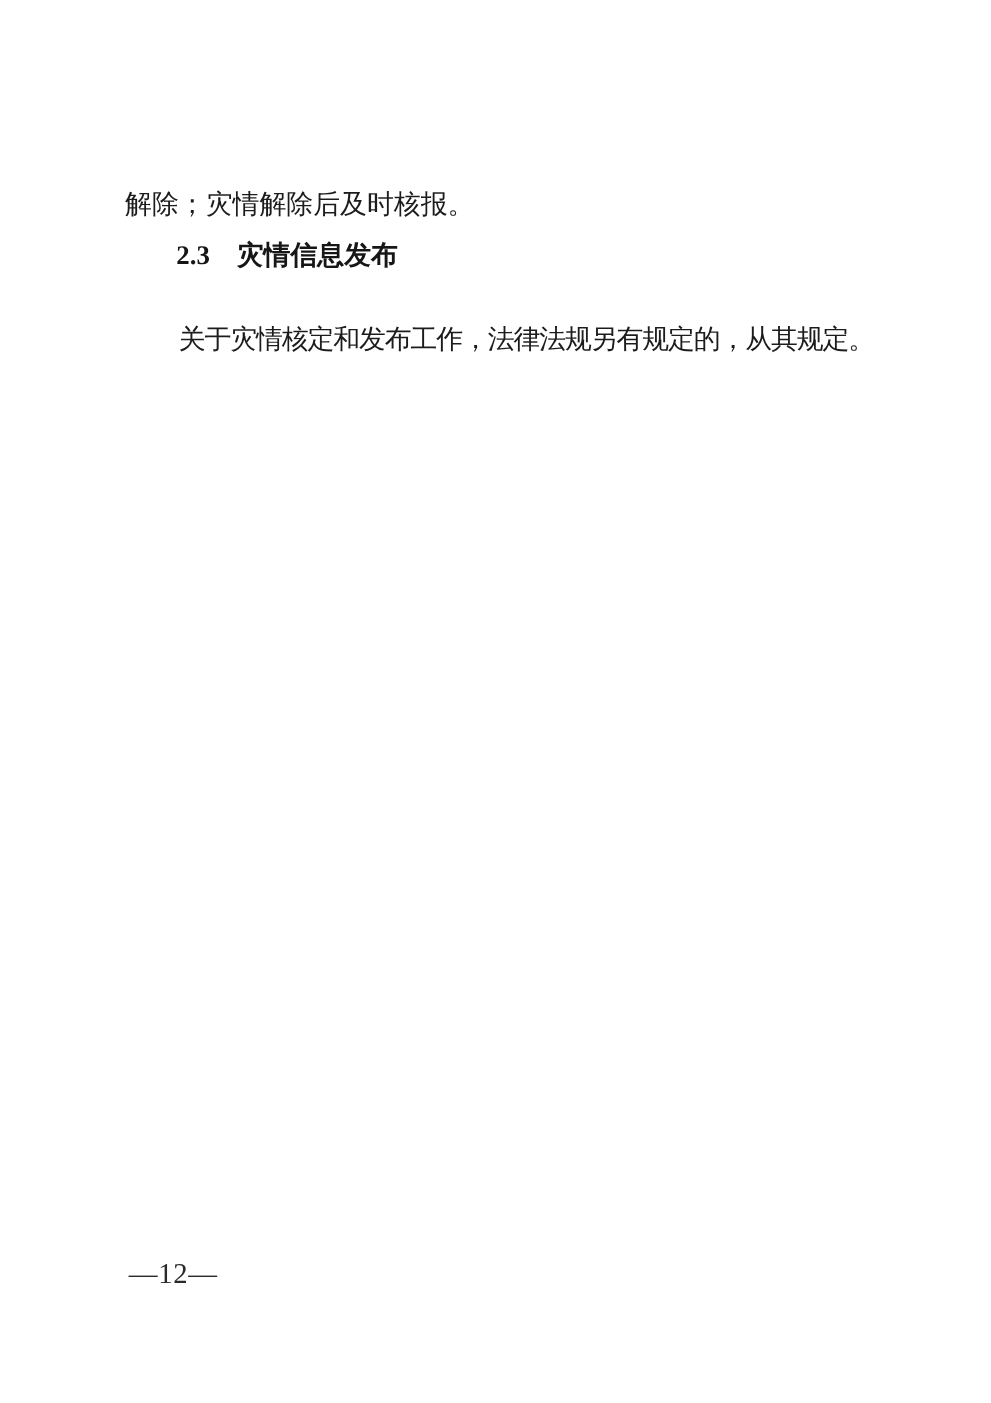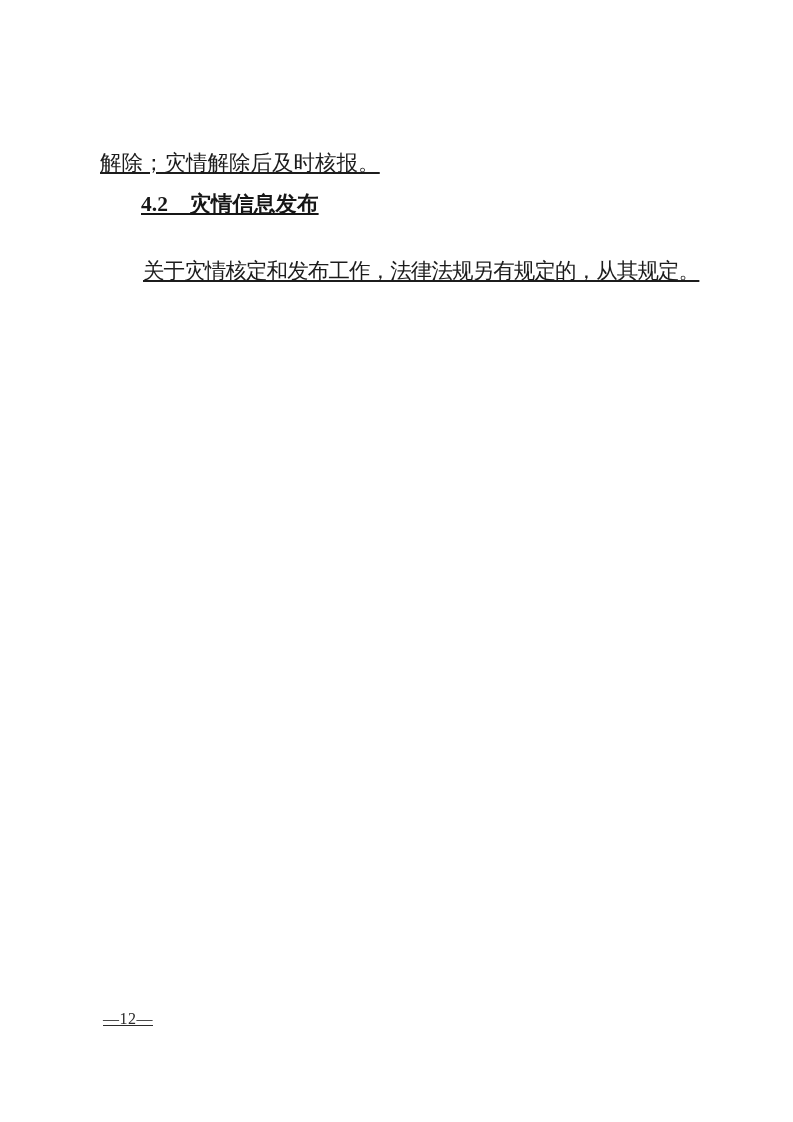--- a/index.html
+++ b/index.html
@@ -1,15 +1,15 @@
 <!DOCTYPE html>
 <html><head>
 <meta charset="utf-8">
 <style>
-  * { margin: 0; padding: 0; box-sizing: border-box; text-decoration: underline; }
+  * { margin: 0; padding: 0; box-sizing: border-box; }
 
   html, body {
     width: 793px;
     height: 1122px;
     background: #ffffff;
     font-family: "Liberation Serif", "DejaVu Serif", serif;
   }
 
   .page {
     position: relative;
@@ -52,37 +52,37 @@
     font-weight: 700;
     text-indent: 41px;
     text-align: left;
     color: #161616;
   }
 
   .footer {
     position: absolute;
     left: 103px;
     top: 1004px;
-    font-size: 16px;
+    font-size: 23px;
     line-height: 30px;
     letter-spacing: 0.5px;
     color: #2a2a2a;
   }
 </style>
 </head>
 <body>
 
 <div class="page">
 
   <div class="text-block">
 
     <p class="body no-indent">解除；灾情解除后及时核报。</p>
 
 
-    <h2 class="heading">4.2　灾情信息发布</h2>
+    <h2 class="heading">2.3　灾情信息发布</h2>
 
 
 
     <p class="body tight">关于灾情核定和发布工作，法律法规另有规定的，从其规定。</p>
 
   </div>
 
   <div class="footer">
     <span>—12—</span>
   </div>

